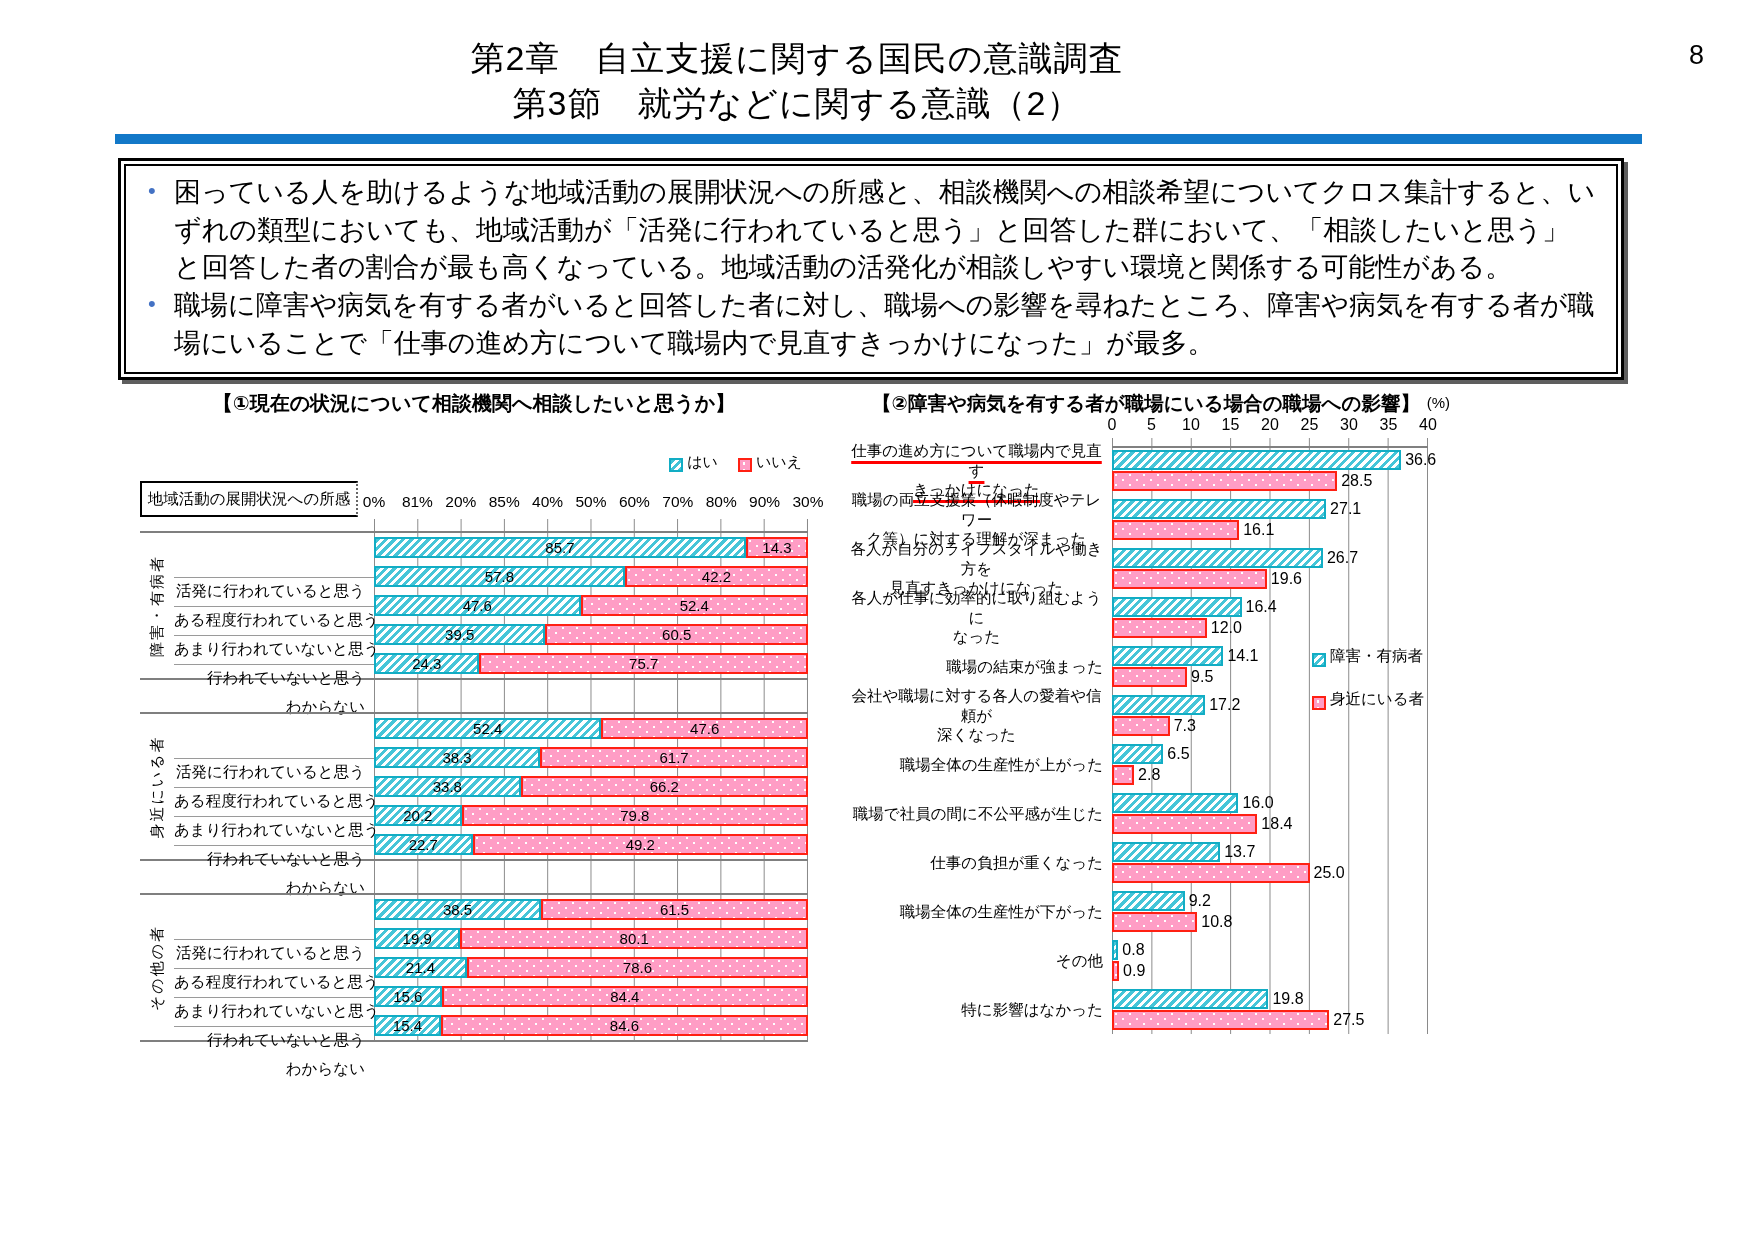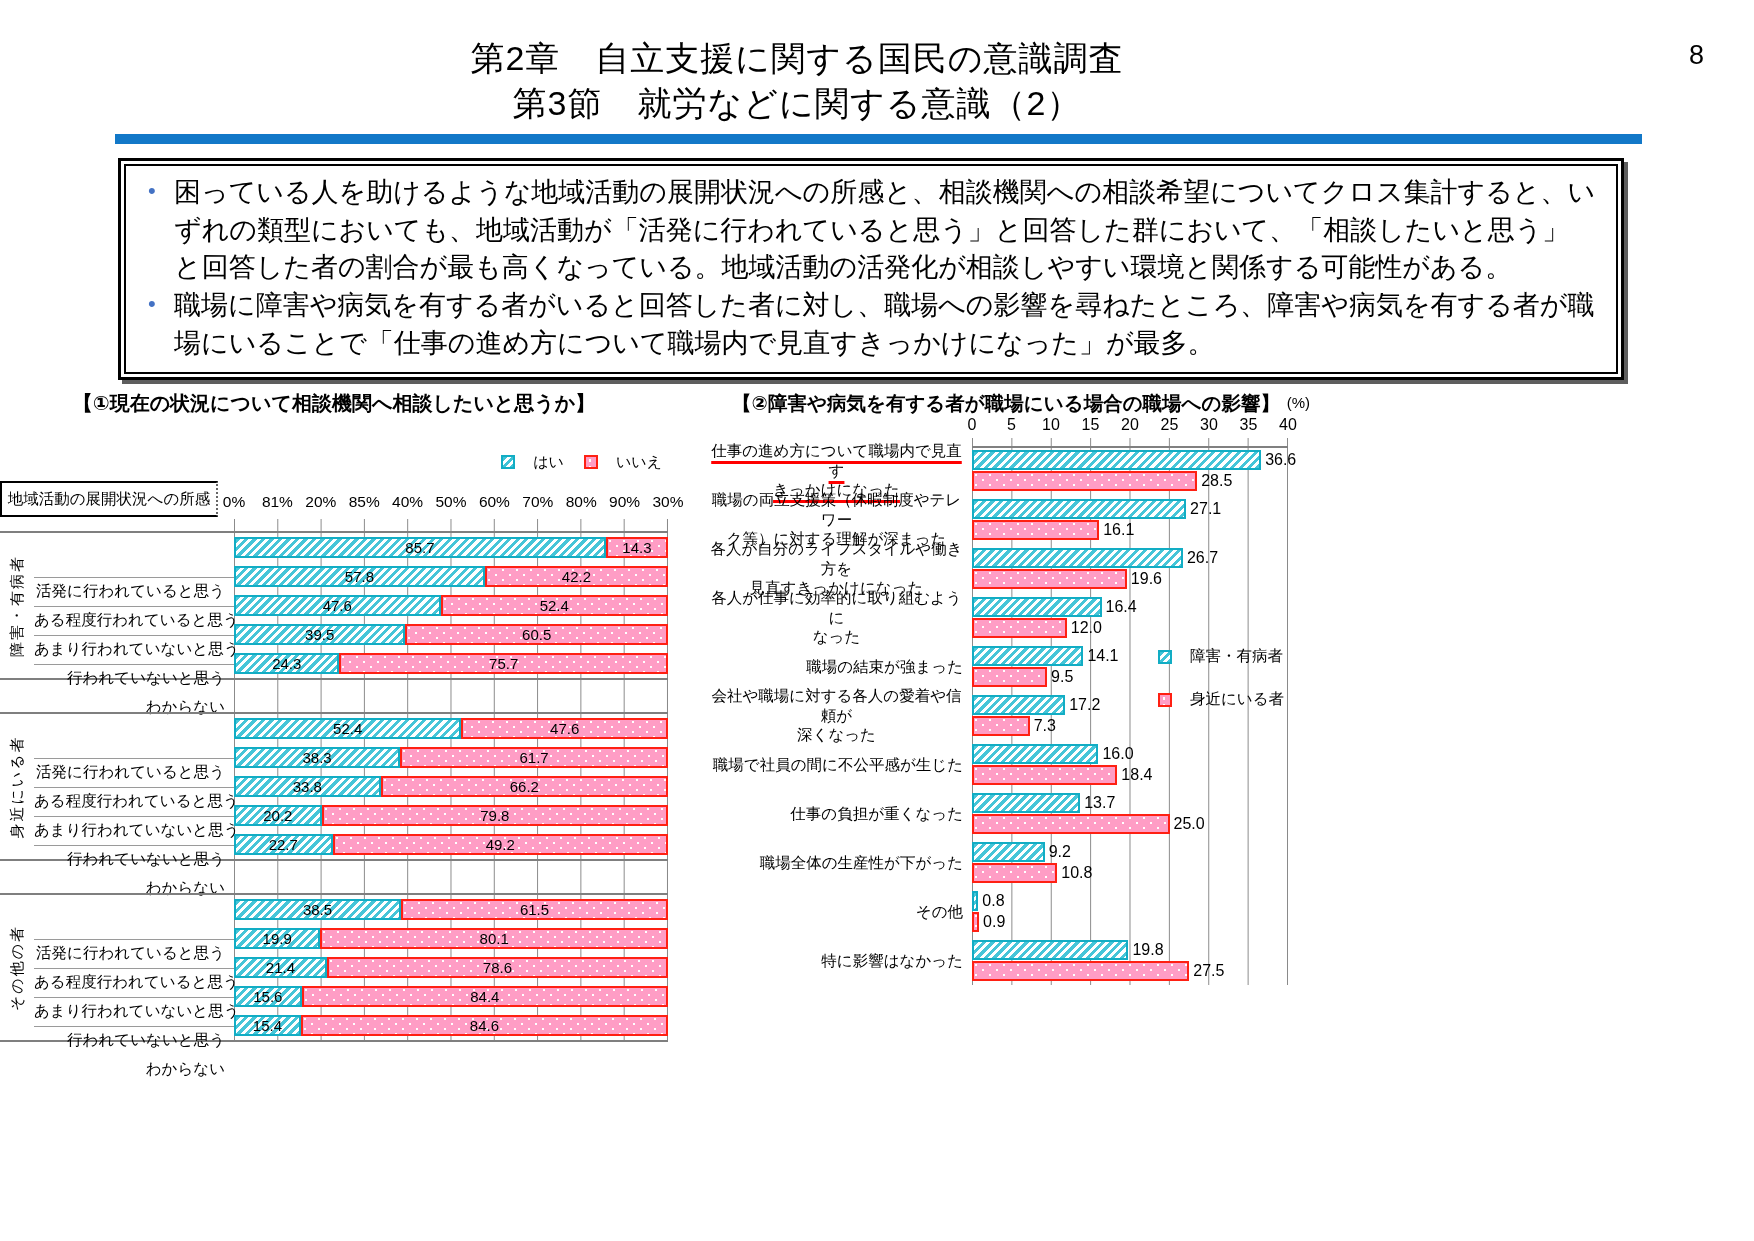--- a/index.html
+++ b/index.html
@@ -11,27 +11,27 @@
   .main-title { text-align:center; padding-top:36px; padding-right:160px; font-size:34px; line-height:1.33; letter-spacing:1px; }
 
   .blue-bar { height:10px; background:#1278C8; margin:8px 112px 14px 115px; }
 
   .note-box { margin:0 130px 0 118px; border:3px solid #000; box-shadow:4px 4px 0 rgba(40,40,40,.75); background:#fff; }
   .note-inner { border:2px solid #000; margin:3px; padding:8px 20px 10px 14px; }
   .note-list { list-style:none; }
   .note-list li { position:relative; padding-left:34px; font-size:27px; line-height:1.39; }
   .note-bullet { position:absolute; left:8px; top:2px; color:#4472C4; font-size:22px; }
 
-  .charts { display:flex; margin-top:10px; gap:42px; }
+  .charts { display:flex; margin-top:10px; padding-left:140px; gap:42px; }
 
   
   .chart1 { width:668px; flex:0 0 auto; }
   .lc-title { text-align:center; font-size:20px; font-weight:bold; margin-bottom:34px; }
   .lc-legend { display:flex; justify-content:flex-end; align-items:center; gap:20px; height:22px; margin-bottom:6px; padding-right:6px; font-size:15px; }
-  .legend-item { display:flex; align-items:center; gap:18px; }
+  .legend-item { display:flex; align-items:flex-end; gap:4px; }
   .sw { width:14px; height:14px; display:inline-block; }
   .sw-yes { background:repeating-linear-gradient(135deg,#3FC3D7 0 3px,#ffffff 3px 6px); border:2px solid #12ADC4; }
   .sw-no { background-color:#FF9DC5; background-image:radial-gradient(#fff 1.3px,transparent 1.4px); background-size:8px 7px; border:2px solid #FF2013; }
 
   .lc-axisrow { position:relative; height:40px; }
   .lc-headerbox { position:absolute; left:0; top:2px; width:218px; height:36px; border:2px solid #000; border-right:2px dotted #666; display:flex; align-items:center; justify-content:center; font-size:15.5px; background:#fff; }
   .lc-axislabels { position:absolute; left:234px; right:0; bottom:6px; height:20px; font-size:15.5px; }
   .lc-axislabels span { position:absolute; transform:translateX(-50%); white-space:nowrap; }
 
   .lc-body { position:relative; }
@@ -452,20 +452,33 @@
                 <div class="rc-bar rc-bar-s1" style="width:29.500%">
                   <span class="val">17.2</span>
                 </div>
                 <div class="rc-bar rc-bar-s2" style="width:18.250%">
                   <span class="val">7.3</span>
                 </div>
               </div>
             </div>
             <div class="rc-row">
               <div class="rc-labelcell">
+                <div class="rc-label">職場全体の生産性が上がった</div>
+              </div>
+              <div class="rc-bars">
+                <div class="rc-bar rc-bar-s1" style="width:16.250%">
+                  <span class="val">6.5</span>
+                </div>
+                <div class="rc-bar rc-bar-s2" style="width:7.000%">
+                  <span class="val">2.8</span>
+                </div>
+              </div>
+            </div>
+            <div class="rc-row">
+              <div class="rc-labelcell">
                 <div class="rc-label">職場で社員の間に不公平感が生じた</div>
               </div>
               <div class="rc-bars">
                 <div class="rc-bar rc-bar-s1" style="width:40.000%">
                   <span class="val">16.0</span>
                 </div>
                 <div class="rc-bar rc-bar-s2" style="width:46.000%">
                   <span class="val">18.4</span>
                 </div>
               </div>

